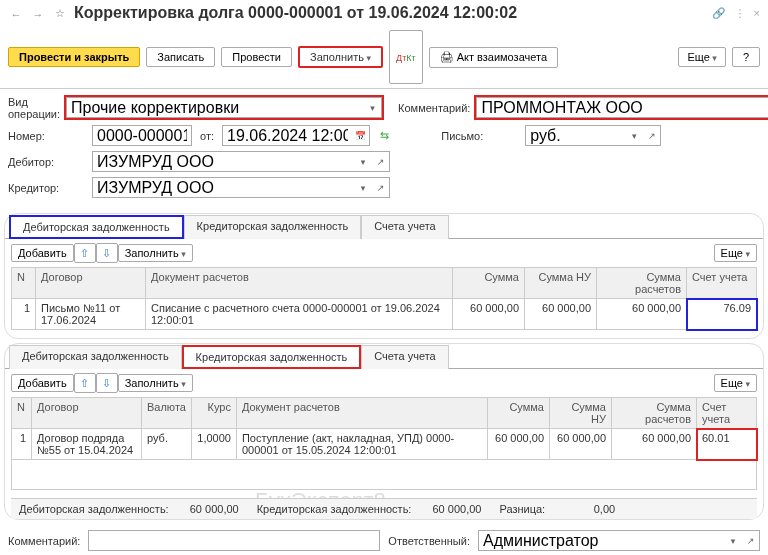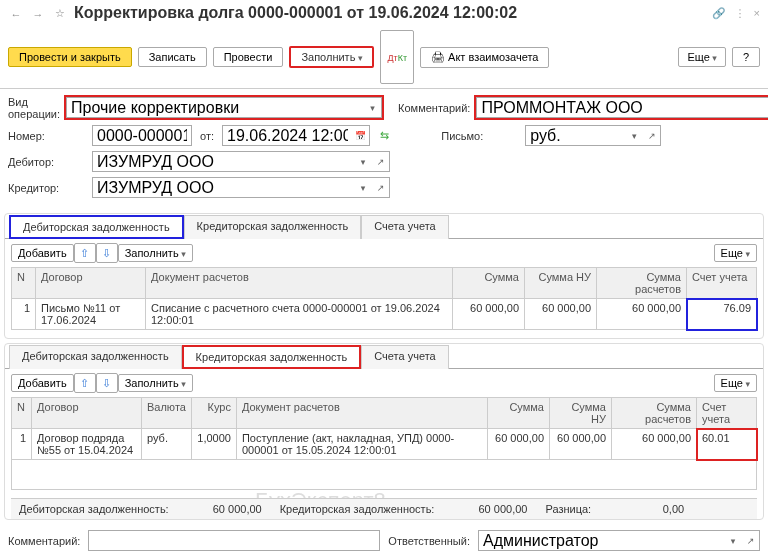--- a/index.html
+++ b/index.html
@@ -7,21 +7,21 @@
   
   
   .titlebar { display: flex; align-items: center; padding: 4px 8px; gap: 6px; }
   .titlebar .nav-icon { width: 16px; height: 16px; display: flex; align-items: center; justify-content: center; color: #888; cursor: pointer; }
   .titlebar h1 { font-size: 16px; font-weight: bold; flex: 1; }
   .titlebar .right-icons { display: flex; gap: 8px; color: #aaa; }
   
   
   .toolbar { display: flex; align-items: center; padding: 4px 8px; gap: 6px; border-bottom: 1px solid #ccc; }
   .btn { border: 1px solid #aaa; background: #fff; padding: 3px 10px; font-size: 11px; cursor: pointer; border-radius: 2px; }
-  .btn-primary { background: #ffdb4d; border-color: #c9a800; font-weight: normal; }
+  .btn-primary { background: #ffdb4d; border-color: #c9a800; font-weight: bold; }
   .btn-fill { border: 2px solid #d22; color: #333; }
   .btn-icon { padding: 20px 6px; }
   .toolbar .spacer { flex: 1; }
   .btn-more { padding: 3px 8px; }
   
   
   .form { padding: 6px 8px; }
   .form-row { display: flex; align-items: center; margin-bottom: 5px; gap: 4px; }
   .form-label { width: 80px; text-align: left; }
   .form-label-mid { width: 90px; text-align: left; padding-left: 10px; }
@@ -50,31 +50,31 @@
   
   table { border-collapse: collapse; width: calc(100% - 12px); margin: 0 6px 8px 6px; }
   th, td { border: 1px solid #ccc; padding: 3px 5px; font-size: 11px; text-align: left; vertical-align: top; }
   th { background: #f0f0f0; font-weight: normal; color: #555; }
   td.num, th.num { text-align: right; }
   .hl-cell-blue { outline: 2px solid #22d; outline-offset: -1px; text-align: right; }
   .hl-cell-red { outline: 2px solid #d22; outline-offset: -1px; }
   
   
   .summary { display: flex; padding: 4px 8px; gap: 18px; background: #f5f5f5; border-top: 1px solid #ccc; font-size: 11px; margin: 0 6px;}
-  .summary .pair { display: flex; gap: 23px; }
+  .summary .pair { display: flex; gap: 0; }
   .summary .val { text-align: right; min-width: 70px; }
   
   
   .footer { display: flex; padding: 6px 8px; gap: 8px; align-items: center; }
   .footer .input { flex: 1; }
   
   .wm { position: absolute; top: 274px; left: 250px; font-size: 22px; color: #ddd; pointer-events: none; z-index:0;}
   .wm2 { position: absolute; top: 288px; left: 280px; font-size: 11px; color: #e5e5e5; pointer-events: none; letter-spacing:2px;}
 
-  .section { position: relative; border:1px solid #ddd; margin:4px; border-radius:4px;}
+  .section { position: relative; border:1px solid #ddd; margin:4px; border-radius:14px;}
   .green-arrow{color:#4a4;}
   .dropdown-caret::after{content:" \25BE"; font-size:9px; color:#666;}
 </style>
 </head>
 <body>
 
 <div class="titlebar">
   <span class="nav-icon">←</span>
   <span class="nav-icon">→</span>
   <span class="nav-icon">☆</span>

